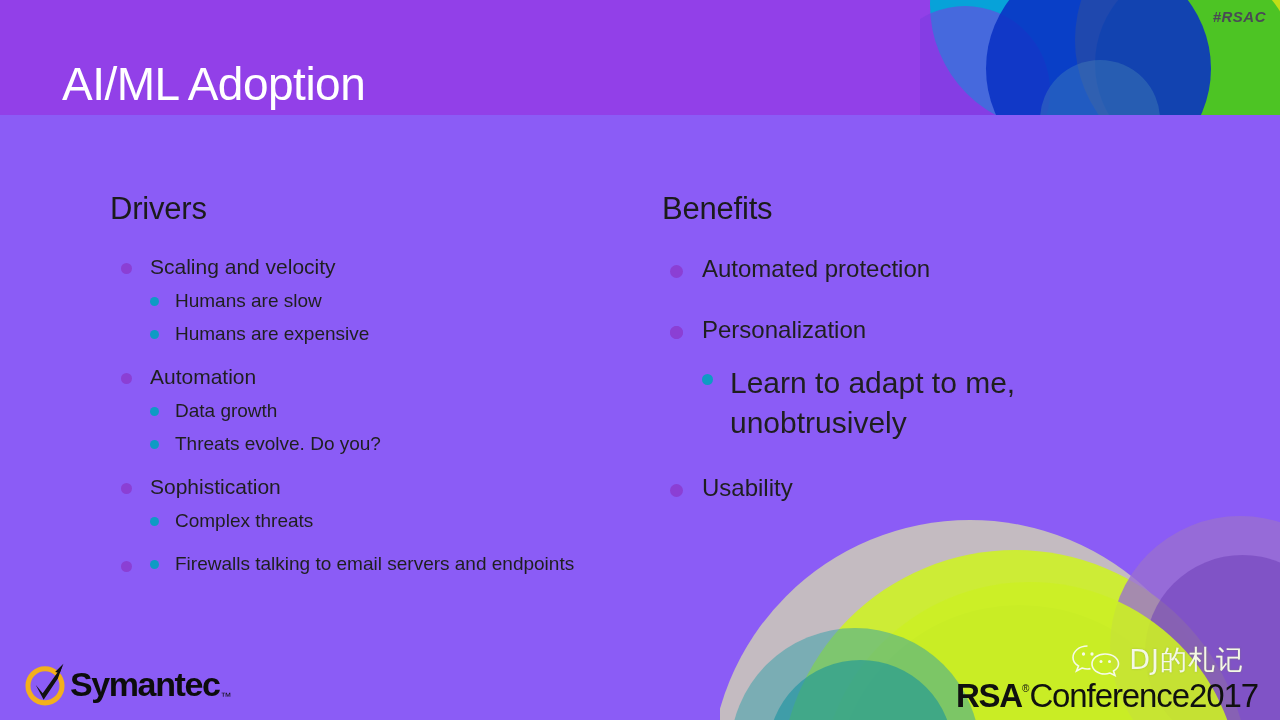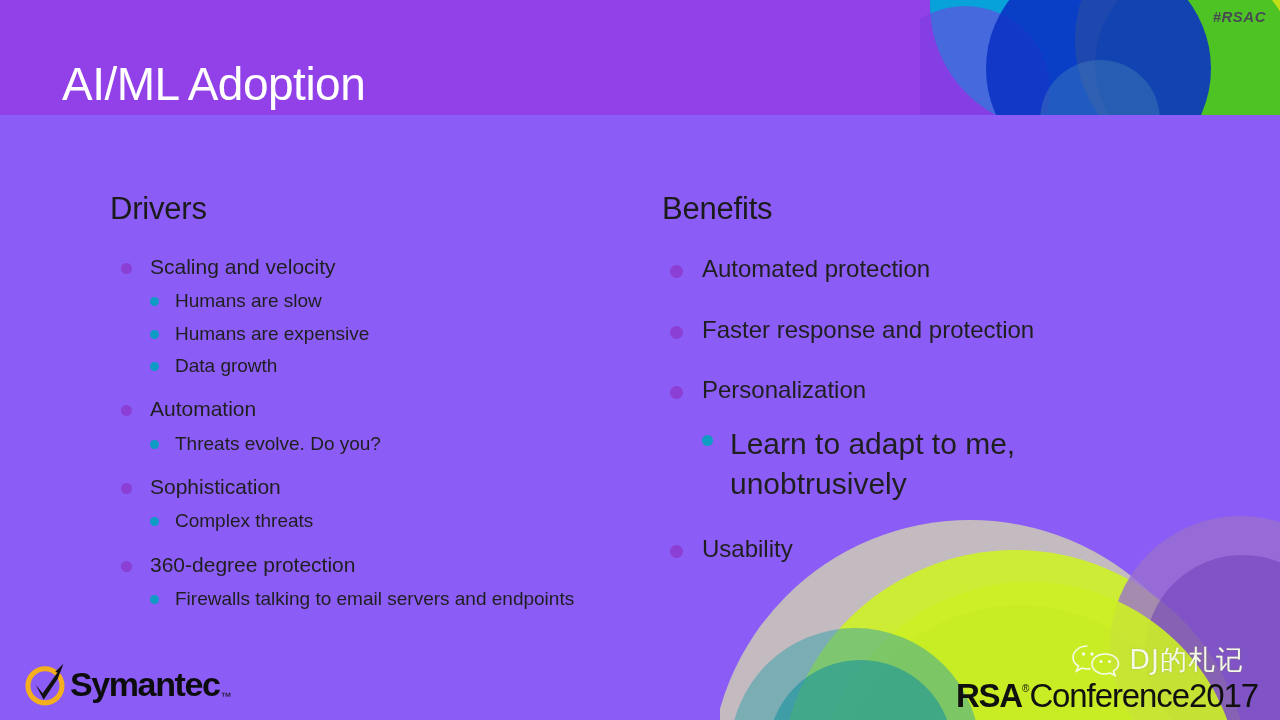--- a/index.html
+++ b/index.html
@@ -381,62 +381,60 @@
         <span>Scaling and velocity</span>
       </li>
       <li class="bullet lvl2">
         <span class="bdot l2"></span>
         <span>Humans are slow</span>
       </li>
       <li class="bullet lvl2">
         <span class="bdot l2"></span>
         <span>Humans are expensive</span>
       </li>
+      <li class="bullet lvl1">
+        <span class="bdot l1"></span>
+        <span>Automation</span>
+      </li>
       <li class="bullet lvl2">
         <span class="bdot l2"></span>
         <span>Data growth</span>
       </li>
-      <li class="bullet lvl1">
-        <span class="bdot l1"></span>
-        <span>Automation</span>
-      </li>
       <li class="bullet lvl2">
         <span class="bdot l2"></span>
         <span>Threats evolve. Do you?</span>
       </li>
       <li class="bullet lvl1">
         <span class="bdot l1"></span>
         <span>Sophistication</span>
       </li>
       <li class="bullet lvl2">
         <span class="bdot l2"></span>
         <span>Complex threats</span>
       </li>
       <li class="bullet lvl1">
         <span class="bdot l1"></span>
-        <span>360-degree protection</span>
       </li>
       <li class="bullet lvl2">
         <span class="bdot l2"></span>
         <span>Firewalls talking to email servers and endpoints</span>
       </li>
     </ul>
   </div>
 
   <div class="col col-right">
     <h2 class="col-heading">Benefits</h2>
 
     <ul class="bullets">
       <li class="bullet lvl1 first-of-group">
         <span class="bdot l1"></span>
         <span>Automated protection</span>
       </li>
       <li class="bullet lvl1">
         <span class="bdot l1"></span>
-        <span>Faster response and protection</span>
       </li>
       <li class="bullet lvl1">
         <span class="bdot l1"></span>
         <span>Personalization</span>
       </li>
       <li class="bullet lvl2">
         <span class="bdot l2"></span>
         <span>Learn to adapt to me, unobtrusively</span>
       </li>
       <li class="bullet lvl1">

